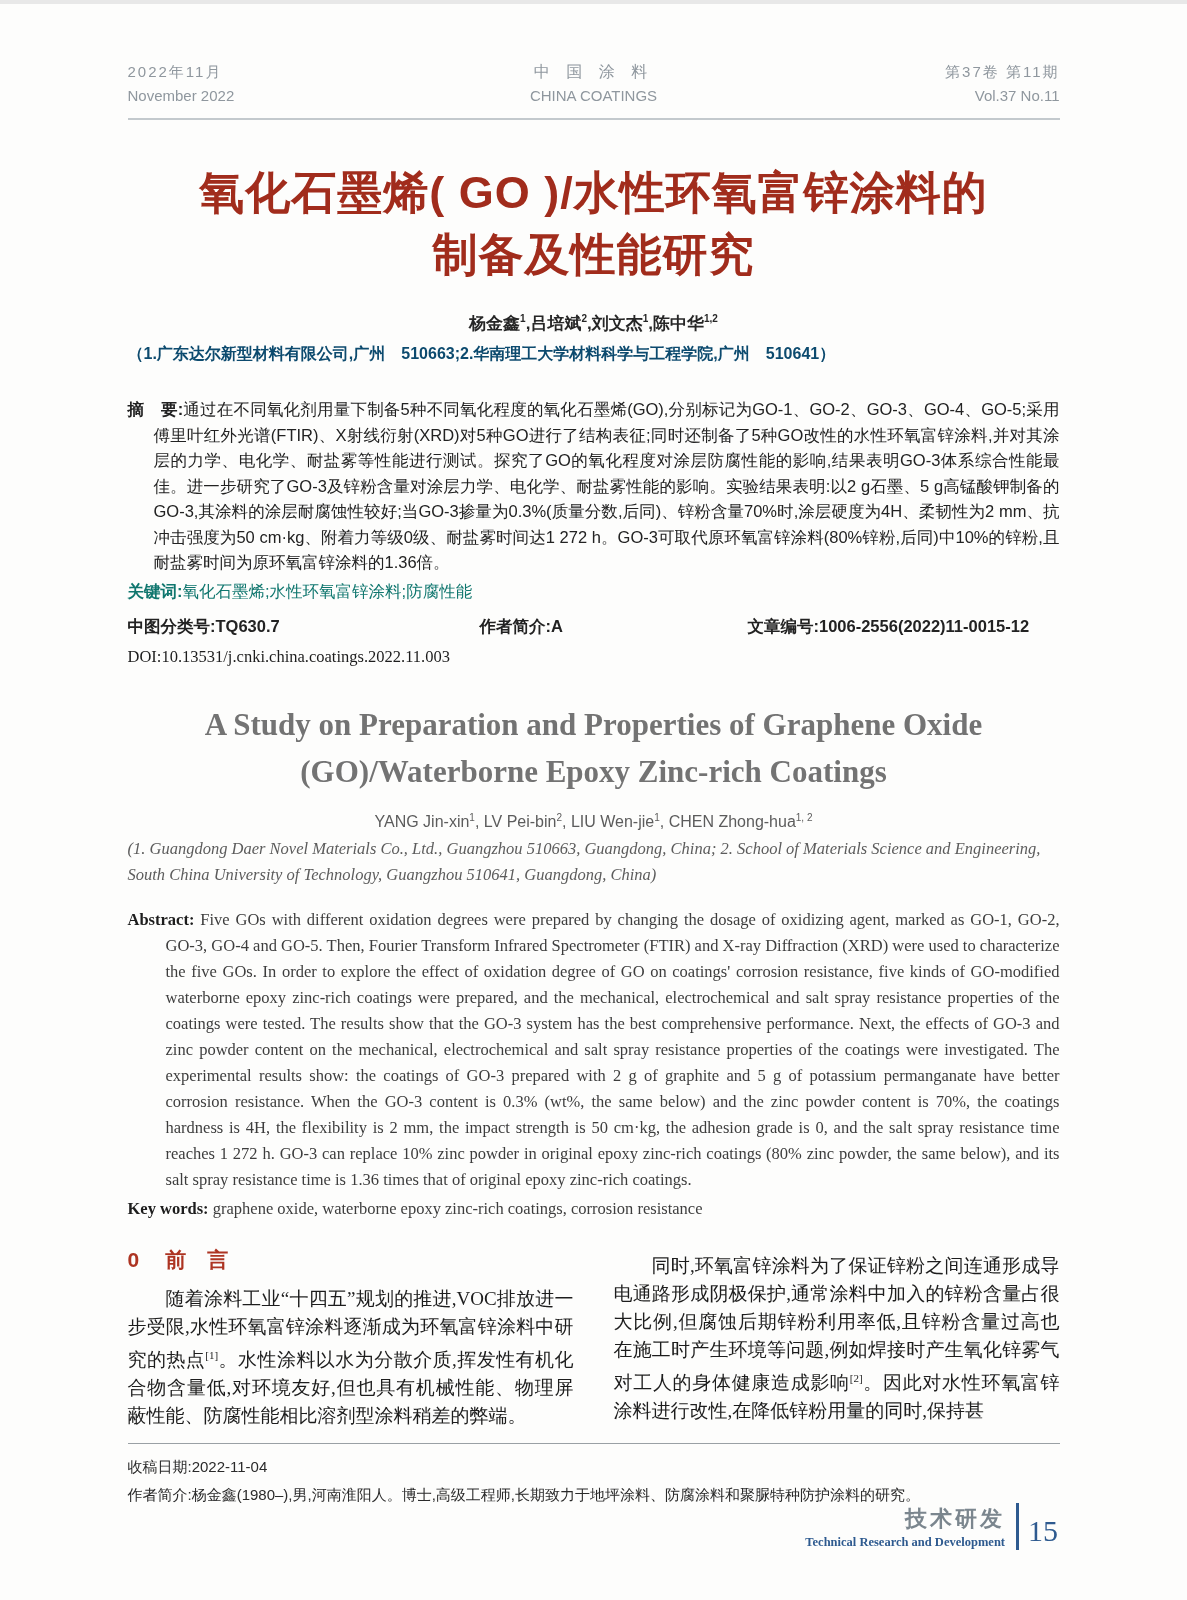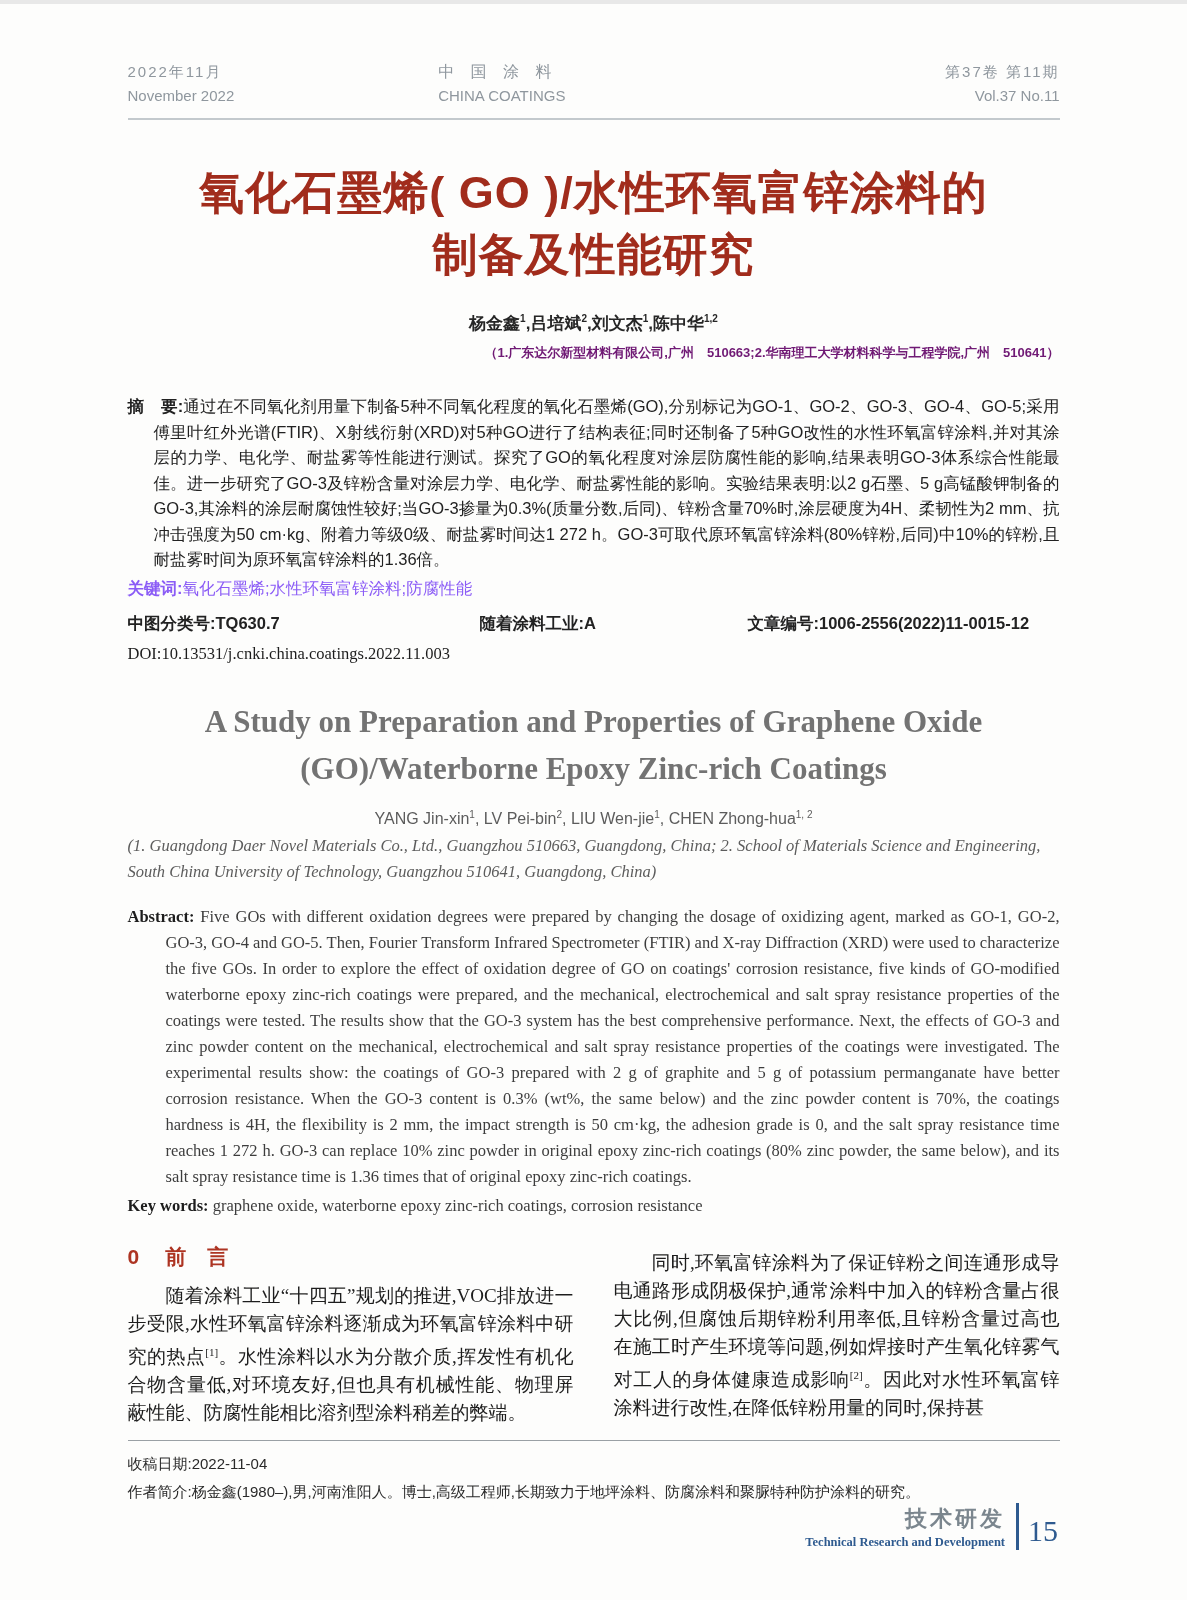--- a/index.html
+++ b/index.html
@@ -7,36 +7,36 @@
   .page {
     position:relative; width:1187px; height:1600px; margin:4px auto;
     background:#fdfdfc; overflow:hidden;
     font-family:"Liberation Sans", sans-serif; color:#1f1f1f;
   }
   .content { width:932px; margin:0 auto; padding-top:56px; }
 
   
   .j-header { display:flex; justify-content:space-between; color:#8f979e; font-size:15px; line-height:24px; }
   .jh-col { flex:1; }
-  .jh-center { }
+  .jh-center { text-align:center; }
   .jh-right { text-align:right; }
   .jh-cn { letter-spacing:2px; }
   .jh-center .jh-cn { letter-spacing:6px; font-size:16px; }
   .header-rule { border:none; border-top:2px solid #c3c9cd; margin:10px 0 0; }
 
   
   .cn-title { margin:42px 0 0; text-align:center; color:#a12c1c; font-size:45px; line-height:62px; font-weight:700; letter-spacing:1px; }
   .cn-authors { margin-top:26px; text-align:center; font-size:17px; font-weight:700; color:#262626; }
   .cn-authors sup { font-size:10px; font-weight:700; }
-  .cn-affil { margin-top:9px; text-align:right; font-size:13px; font-weight:700; color:#701a75; }
+  .cn-affil { margin-top:9px; text-align:left; font-size:16px; font-weight:700; color:#0c4a6e; }
 
   
   .cn-abstract { margin:32px 0 0; font-size:16.5px; line-height:25.5px; text-align:justify; padding-left:26px; text-indent:-26px; color:#222; }
   .ab-label { font-weight:700; }
-  .cn-keywords { margin:2px 0 0; font-size:16.5px; line-height:26px; color:#8b5cf6; }
+  .cn-keywords { margin:2px 0 0; font-size:16.5px; line-height:26px; color:#0f766e; }
 
   
   .meta-row { display:grid; grid-template-columns:352px 268px 1fr; margin-top:12px; font-size:16.5px; font-weight:700; color:#222; }
   .doi { margin-top:9px; font-family:"Liberation Serif", serif; font-size:16.5px; color:#1d1d1d; }
 
   
   .en-title { margin:34px 0 0; text-align:center; color:#737373; font-family:"Liberation Serif", serif; font-size:31px; line-height:47px; font-weight:700; }
   .en-authors { margin-top:17px; text-align:center; font-size:16px; color:#5c5c5c; }
   .en-authors sup { font-size:10px; }
   .en-affil { margin-top:5px; font-family:"Liberation Serif", serif; font-style:italic; font-size:16.5px; line-height:26px; color:#5c5c5c; }
@@ -101,21 +101,21 @@
 
     <p class="cn-abstract">
       <span class="ab-label">摘　要:</span><span>通过在不同氧化剂用量下制备5种不同氧化程度的氧化石墨烯(GO),分别标记为GO-1、GO-2、GO-3、GO-4、GO-5;采用傅里叶红外光谱(FTIR)、X射线衍射(XRD)对5种GO进行了结构表征;同时还制备了5种GO改性的水性环氧富锌涂料,并对其涂层的力学、电化学、耐盐雾等性能进行测试。探究了GO的氧化程度对涂层防腐性能的影响,结果表明GO-3体系综合性能最佳。进一步研究了GO-3及锌粉含量对涂层力学、电化学、耐盐雾性能的影响。实验结果表明:以2 g石墨、5 g高锰酸钾制备的GO-3,其涂料的涂层耐腐蚀性较好;当GO-3掺量为0.3%(质量分数,后同)、锌粉含量70%时,涂层硬度为4H、柔韧性为2 mm、抗冲击强度为50 cm·kg、附着力等级0级、耐盐雾时间达1 272 h。GO-3可取代原环氧富锌涂料(80%锌粉,后同)中10%的锌粉,且耐盐雾时间为原环氧富锌涂料的1.36倍。</span>
     </p>
     <p class="cn-keywords">
       <span class="ab-label">关键词:</span><span>氧化石墨烯;水性环氧富锌涂料;防腐性能</span>
     </p>
 
     <div class="meta-row">
       <span>中图分类号:TQ630.7</span>
-      <span>随着涂料工业:A</span>
+      <span>作者简介:A</span>
       <span>文章编号:1006-2556(2022)11-0015-12</span>
     </div>
     <div class="doi">DOI:10.13531/j.cnki.china.coatings.2022.11.003</div>
 
     <h2 class="en-title">
       <span>A Study on Preparation and Properties of Graphene Oxide</span><br>
       <span>(GO)/Waterborne Epoxy Zinc-rich Coatings</span>
     </h2>
 
     <div class="en-authors">

